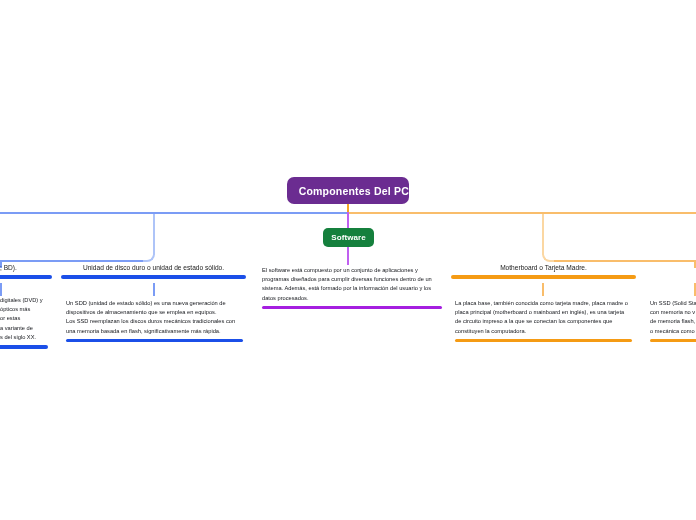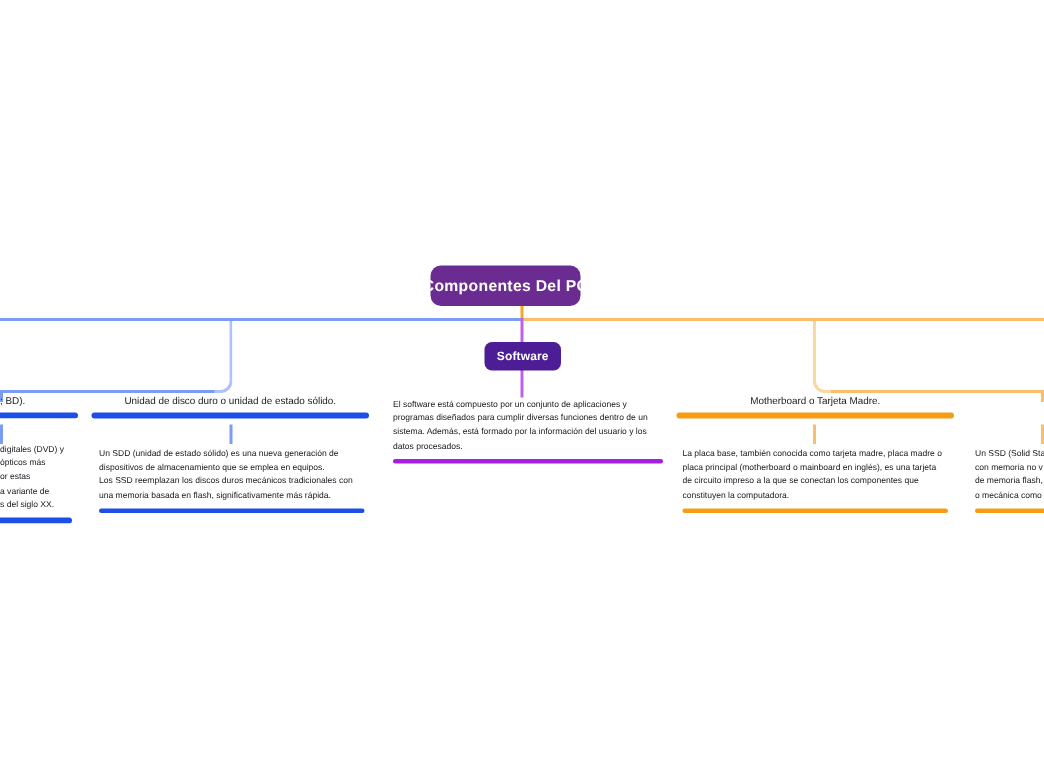--- a/index.html
+++ b/index.html
@@ -15,44 +15,44 @@
     width: 696px;
     height: 520px;
     background: #ffffff;
   }
 
   
   .root-node {
     position: absolute;
     left: 287px;
     top: 177px;
-    width: 100px;
+    width: 122px;
     height: 27px;
     background: #6B2C91;
     border-radius: 7px;
     display: flex;
     align-items: center;
-    justify-content: center;
+    justify-content: flex-end;
   }
   .root-node span {
     color: #ffffff;
     font-size: 10.5px;
     font-weight: bold;
     letter-spacing: 0.2px;
     white-space: nowrap;
   }
 
   
   .software-node {
     position: absolute;
     left: 323px;
     top: 228px;
     width: 51px;
     height: 19px;
-    background: #4c1d95;
+    background: #15803d;
     border-radius: 5px;
     display: flex;
     align-items: center;
     justify-content: center;
   }
   .software-node span {
     color: #ffffff;
     font-size: 8px;
     font-weight: bold;
     letter-spacing: 0.1px;

